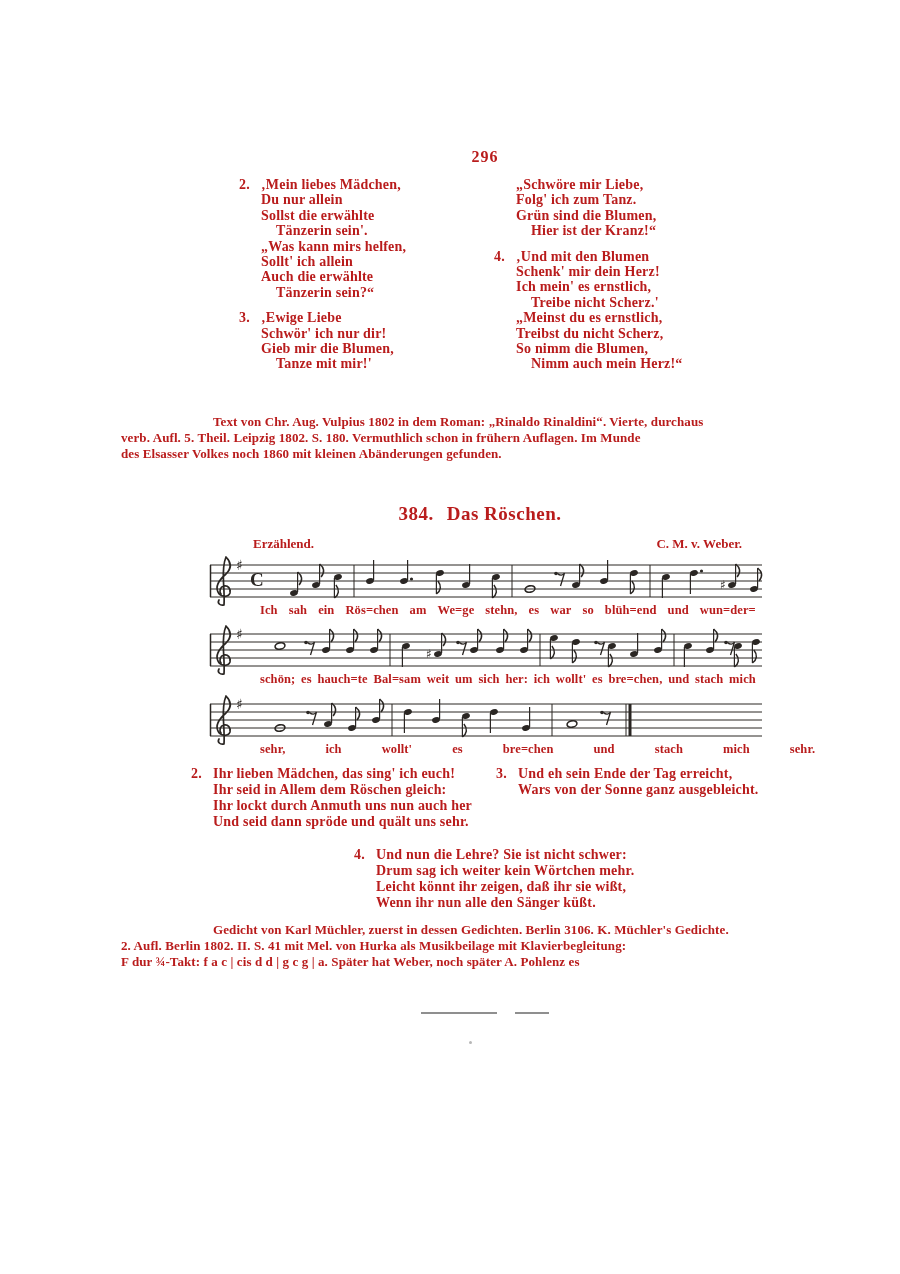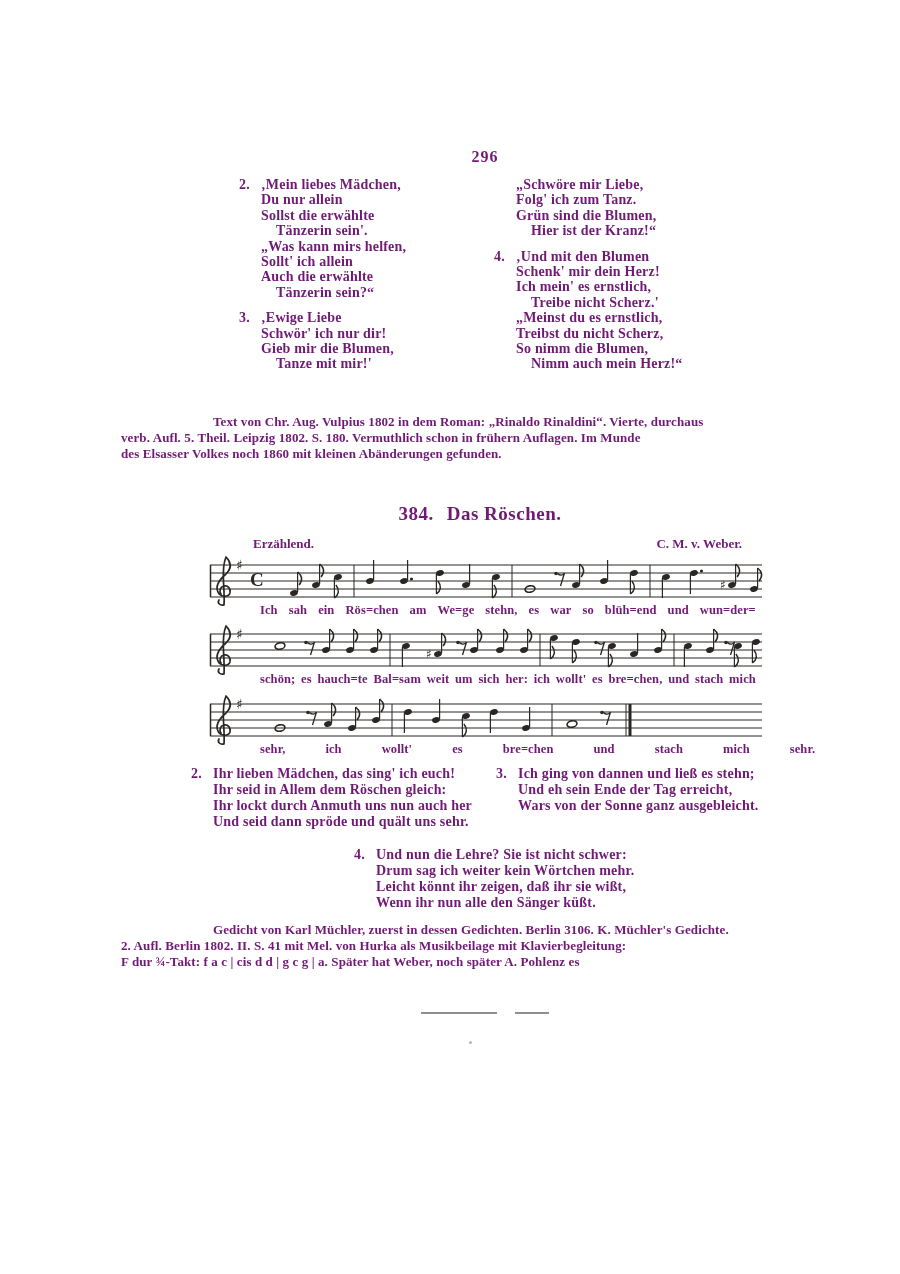--- a/index.html
+++ b/index.html
@@ -1,18 +1,18 @@
 <!DOCTYPE html>
 <html><head>
 <meta charset="utf-8">
 <style>
   html,body{margin:0;padding:0;background:#e8e8e8;}
   #page{
     position:relative;width:900px;height:1274px;margin:0 auto;
-    background:#ffffff;color:#701a75;overflow:hidden;
+    background:#ffffff;color:#b91c1c;overflow:hidden;
     font-family:"Liberation Serif","DejaVu Serif",serif;
   }
   .pageno{position:absolute;top:148px;left:430px;width:110px;text-align:center;
     font-size:16px;font-weight:700;letter-spacing:1px;}
   
   .vcol{position:absolute;font-size:14px;font-weight:700;letter-spacing:.2px;}
   .vcol-tl{top:177px;left:241px;width:262px;}
   .vcol-tr{top:177px;left:496px;width:292px;}
   .stanza{position:relative;padding-left:20px;margin-bottom:10px;}
   .snum{position:absolute;left:-2px;top:0;}
@@ -440,21 +440,20 @@
         <span class="snum">2.</span>
         <div class="vline">Ihr lieben Mädchen, das sing' ich euch!</div>
         <div class="vline">Ihr seid in Allem dem Röschen gleich:</div>
         <div class="vline">Ihr lockt durch Anmuth uns nun auch her</div>
         <div class="vline">Und seid dann spröde und quält uns sehr.</div>
       </div>
     </div>
   <div class="vcol bver bv3">
       <div class="stanza">
         <span class="snum">3.</span>
-        <div class="vline">Ich ging von dannen und ließ es stehn;</div>
         <div class="vline">Und eh sein Ende der Tag erreicht,</div>
         <div class="vline">Wars von der Sonne ganz ausgebleicht.</div>
       </div>
     </div>
   <div class="vcol bver bv4">
       <div class="stanza">
         <span class="snum">4.</span>
         <div class="vline">Und nun die Lehre? Sie ist nicht schwer:</div>
         <div class="vline">Drum sag ich weiter kein Wörtchen mehr.</div>
         <div class="vline">Leicht könnt ihr zeigen, daß ihr sie wißt,</div>

